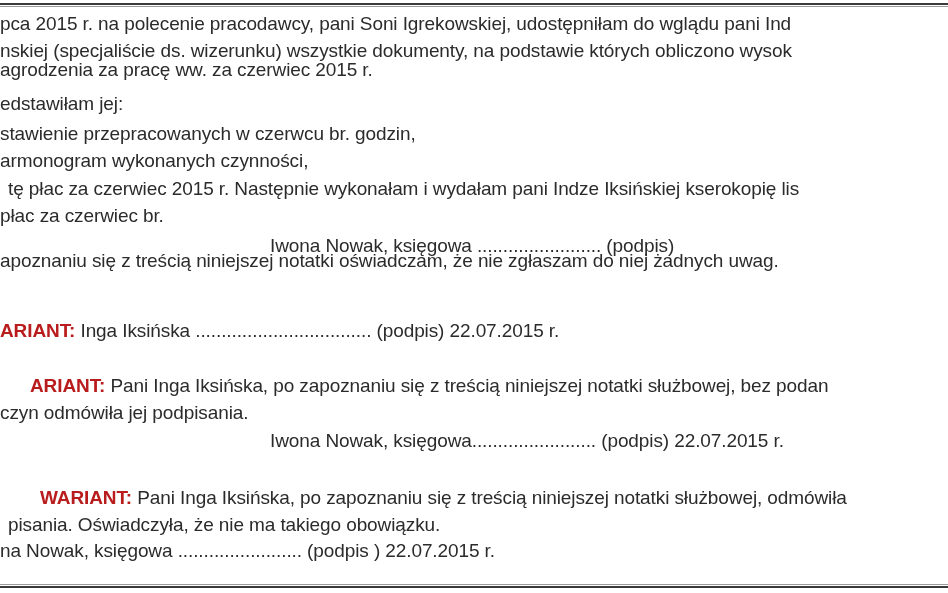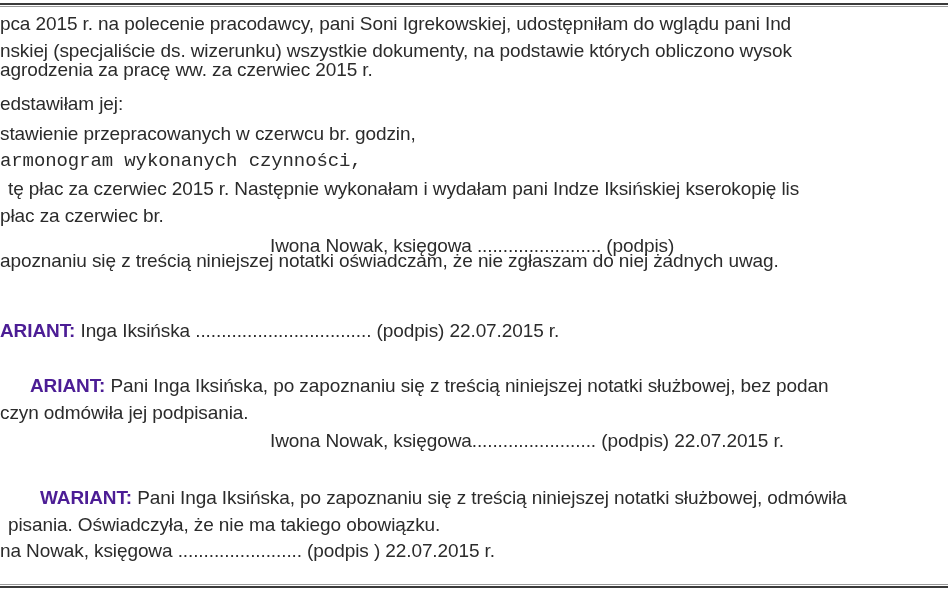--- a/index.html
+++ b/index.html
@@ -44,39 +44,39 @@
       background: #3a3a3a;
     }
     .line {
       position: absolute;
       white-space: nowrap;
       font-size: 19px;
       line-height: 24px;
       letter-spacing: -0.1px;
     }
     .variant {
-      color: #4c1d95;
+      color: #b91c1c;
       font-weight: bold;
     }
   </style>
 </head>
 <body>
 
 <div>
   <div class="border-top"></div>
   <div class="border-top-2"></div>
 </div>
 
 <div>
   <div class="line" style="left:0px; top:12px;">pca 2015 r. na polecenie pracodawcy, pani Soni Igrekowskiej, udostępniłam do wglądu pani Ind</div>
   <div class="line" style="left:0px; top:39px;">nskiej (specjaliście ds. wizerunku) wszystkie dokumenty, na podstawie których obliczono wysok</div>
   <div class="line" style="left:0px; top:58px;">agrodzenia za pracę ww. za czerwiec 2015 r.</div>
   <div class="line" style="left:0px; top:92px;">edstawiłam jej:</div>
   <div class="line" style="left:0px; top:122px;">stawienie przepracowanych w czerwcu br. godzin,</div>
-  <div class="line" style="left:0px; top:149px;font-family:Liberation Mono, monospace;">armonogram wykonanych czynności,</div>
+  <div class="line" style="left:0px; top:149px;">armonogram wykonanych czynności,</div>
   <div class="line" style="left:0px; top:177px;margin-left:8px;">tę płac za czerwiec 2015 r. Następnie wykonałam i wydałam pani Indze Iksińskiej kserokopię lis</div>
   <div class="line" style="left:0px; top:204px;"> płac za czerwiec br.</div>
   <div class="line" style="left:270px; top:234px;">Iwona Nowak, księgowa ........................ (podpis)</div>
   <div class="line" style="left:0px; top:249px;">apoznaniu się z treścią niniejszej notatki oświadczam, że nie zgłaszam do niej żadnych uwag.</div>
 
   <div class="line" style="left:0px; top:319px;">
     <span class="variant">ARIANT:</span><span> Inga Iksińska .................................. (podpis) 22.07.2015 r.</span>
   </div>
 
   <div class="line" style="left:0px; top:374px;padding-left:30px;">

